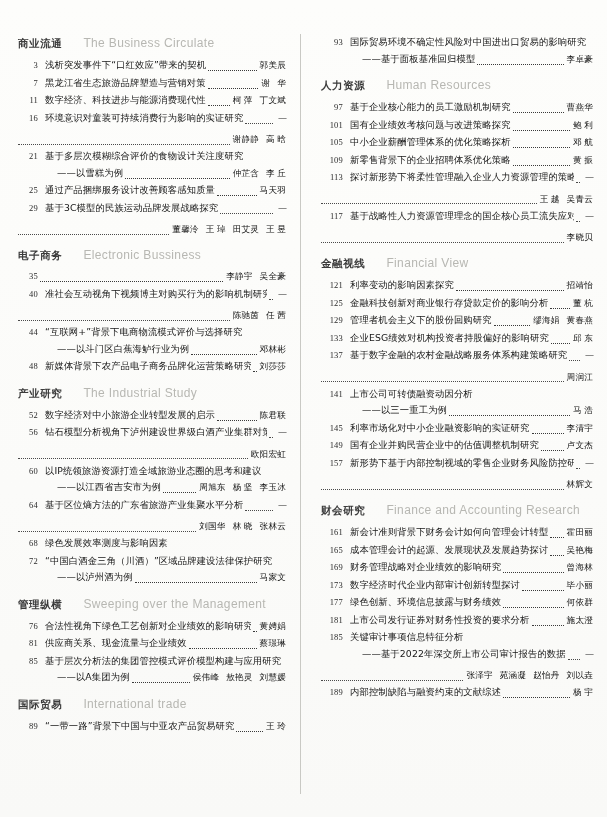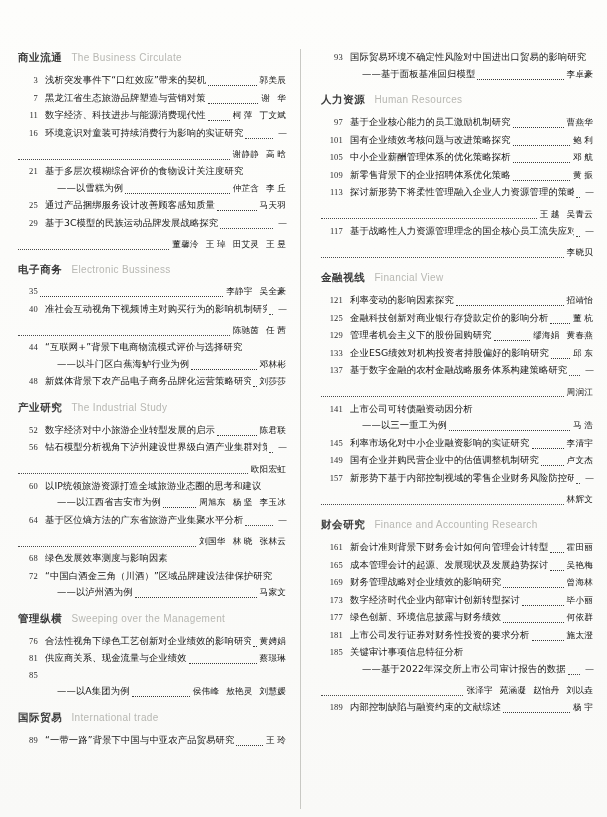--- a/index.html
+++ b/index.html
@@ -8,21 +8,21 @@
     background:#fdfdfb;
     font-family:"DejaVu Sans","Liberation Sans",sans-serif;
     color:#1d1d1d;
     overflow:hidden;
   }
   #page{
     position:relative;width:607px;height:817px;
     background:linear-gradient(180deg,#fdfdfb 0%,#fbfbf9 60%,#f9f9f7 100%);
   }
   .columns{
-    position:absolute;top:49px;left:0;width:607px;height:760px;
+    position:absolute;top:34px;left:0;width:607px;height:760px;
     display:flex;
   }
   .col{
     box-sizing:border-box;
     padding:0 14px 0 18px;
   }
   .col.left{width:300px;}
   .col.right{width:307px;border-left:1px solid #c9c9c4;padding-left:20px;}
 
   
@@ -31,21 +31,21 @@
     margin:11px 0 6px 0;
     height:15px;
   }
   .section.first{margin-top:2px;}
   .sec-cn{
     font-size:10.5px;font-weight:bold;color:#3b3b3b;
     letter-spacing:.6px;
     font-family:"DejaVu Sans","Liberation Sans",sans-serif;
   }
   .sec-en{
-    font-size:10px;color:#b7b7b2;margin-left:9px;
+    font-size:12px;color:#b7b7b2;margin-left:21px;
     letter-spacing:.35px;
     font-family:"Liberation Sans",sans-serif;
   }
 
   
   .entry{margin:0 0 1px 0;}
   .line{
     display:flex;align-items:baseline;
     min-height:15.5px;
     line-height:15.5px;
@@ -314,20 +314,21 @@
           <div class="line">
             <span class="pg">81</span>
             <span class="title">供应商关系、现金流量与企业绩效</span>
             <span class="leader"></span>
             <span class="authors"><span>蔡璟琳</span></span>
           </div>
         </div>
         <div class="entry">
           <div class="line">
             <span class="pg">85</span>
+            <span class="title">基于层次分析法的集团管控模式评价模型构建与应用研究</span>
           </div>
           <div class="line sub">
             <span class="pg">85</span>
             <span class="title">——以A集团为例</span>
             <span class="leader"></span>
             <span class="authors"><span>侯伟峰</span><span>敖艳灵</span><span>刘慧媛</span></span>
           </div>
         </div>
         <div class="section">
           <span class="sec-cn">国际贸易</span>

